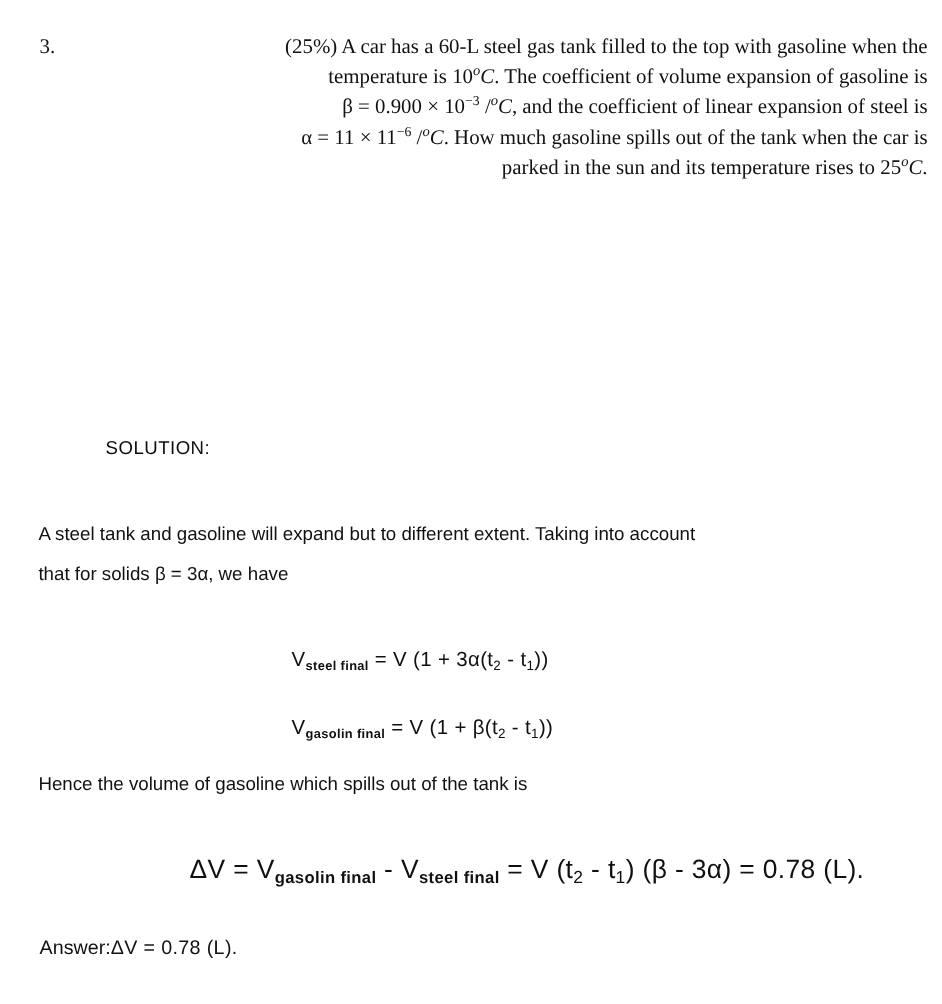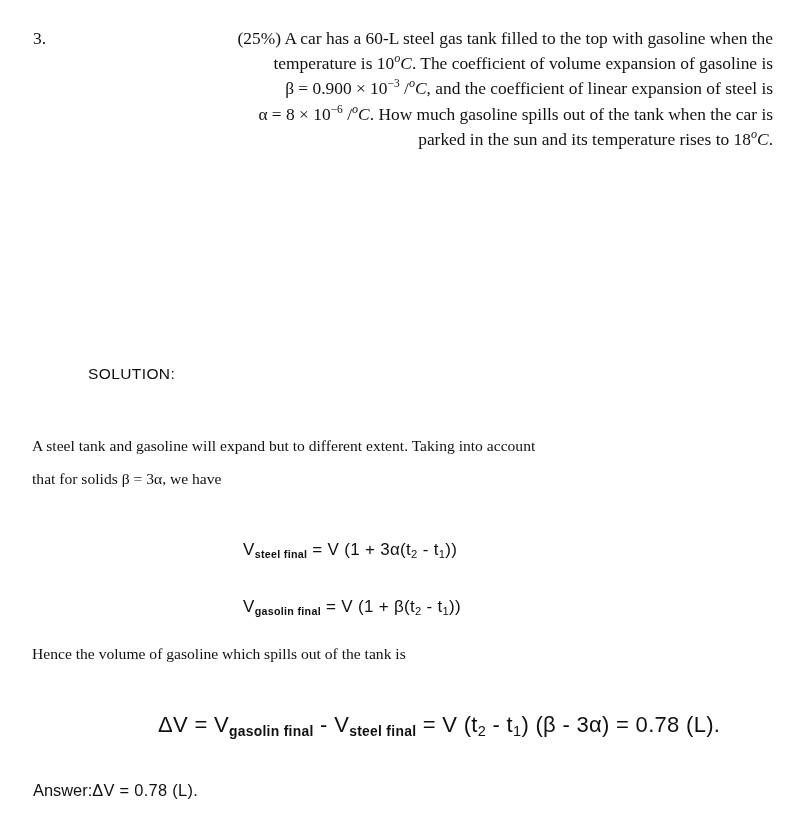--- a/index.html
+++ b/index.html
@@ -70,21 +70,21 @@
     top: 365px;
     font-family: "Liberation Sans", sans-serif;
     font-weight: normal;
     font-size: 15.5px;
     letter-spacing: 0.4px;
     color: #0d0d0d;
   }
 
   .sol-text {
     position: absolute;
-    font-family: Liberation Serif, serif;
+    font-family: Liberation Sans, sans-serif;
     font-size: 15.6px;
     color: #111111;
     white-space: nowrap;
   }
 
   .sol-p1-l1 { left: 32px; top: 437px; }
   .sol-p1-l2 { left: 32px; top: 470px; }
   .sol-hence { left: 32px; top: 645px; text-align: right; }
 
   .eq {
@@ -141,25 +141,25 @@
 
       <span class="ln">
         <span>temperature is 10</span><span class="it deg">o</span><span class="it">C</span><span>.  The coefficient of volume expansion of gasoline is</span>
       </span>
 
       <span class="ln">
         <span>β = 0.900 × 10</span><span class="sup">−3</span><span> /</span><span class="it deg">o</span><span class="it">C</span><span>, and the coefficient of linear expansion of steel is</span>
       </span>
 
       <span class="ln">
-        <span>α = 8 × 10</span><span class="sup">−6</span><span> /</span><span class="it deg">o</span><span class="it">C</span><span>.  How much gasoline spills out of the tank when the car is</span>
+        <span>α = 11 × 11</span><span class="sup">−6</span><span> /</span><span class="it deg">o</span><span class="it">C</span><span>.  How much gasoline spills out of the tank when the car is</span>
       </span>
 
       <span class="ln">
-        <span>parked in the sun and its temperature rises to 18</span><span class="it deg">o</span><span class="it">C</span><span>.</span>
+        <span>parked in the sun and its temperature rises to 25</span><span class="it deg">o</span><span class="it">C</span><span>.</span>
       </span>
     </div>
   </div>
 
   <div class="sol-heading">SOLUTION:</div>
 
   <div class="sol-text sol-p1-l1">A steel tank and gasoline will expand but to different extent. Taking into account</div>
 
   <div class="sol-text sol-p1-l2">
     <span>that for solids β = 3α, we have</span>

